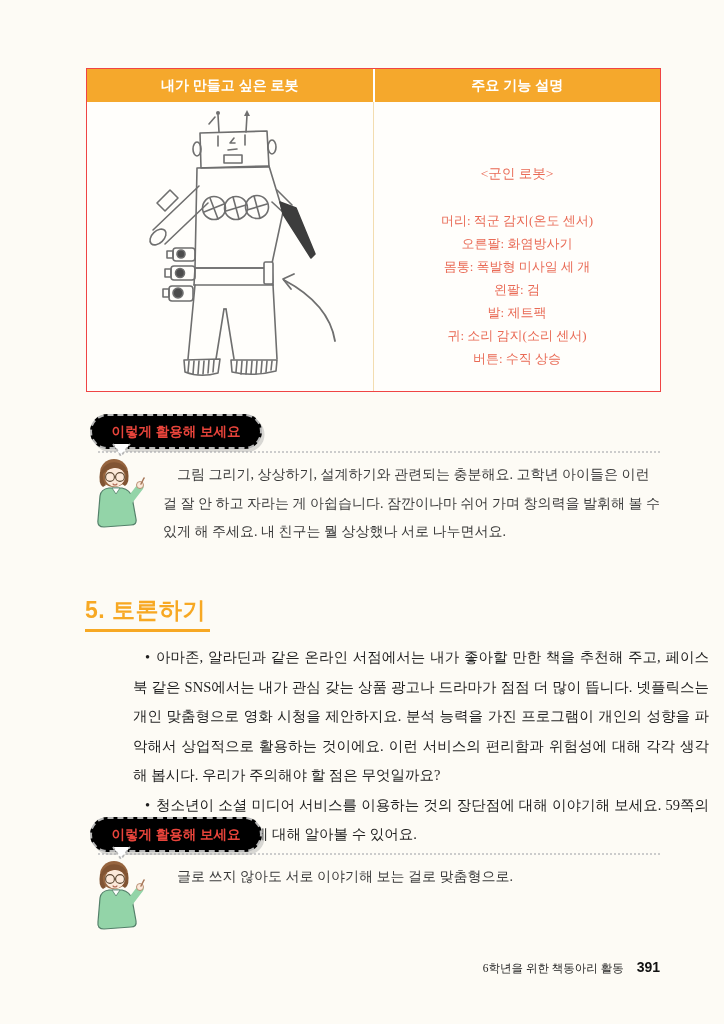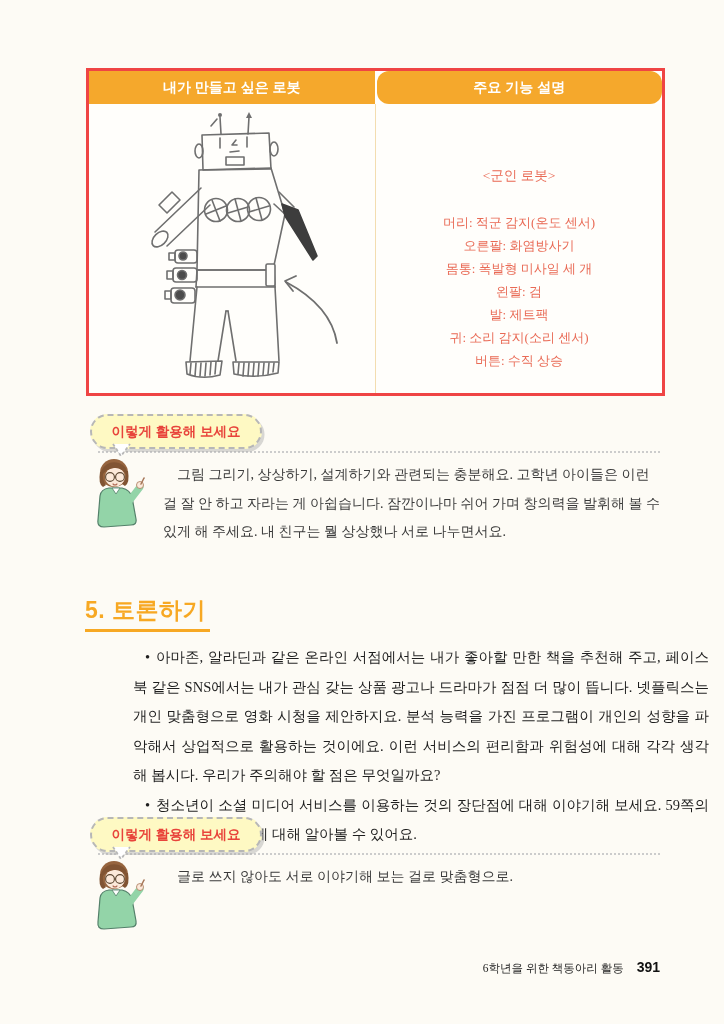--- a/index.html
+++ b/index.html
@@ -4,44 +4,44 @@
 <style>
   html,body{margin:0;padding:0;background:#e9e9e9;}
   .page{
     position:relative;width:724px;height:1024px;margin:0 auto;
     background:#fdfbf5;overflow:hidden;
     font-family:"Liberation Serif","DejaVu Serif",serif;color:#222;
   }
   
   .robot-table{
     position:absolute;left:86px;top:68px;width:573px;
-    border:3px solid #ef4444;background:#fffdf8;
+    border:1px solid #ef4444;background:#fffdf8;
   }
   .thead{display:flex;background:#fff;}
   .th{
     flex:1;background:#f5a82c;color:#fff;text-align:center;
     font-family:"Liberation Sans","DejaVu Sans",sans-serif;
     font-size:14px;font-weight:bold;line-height:33px;height:33px;
   }
-  .th + .th{margin-left:2px;border-radius:12px;}
+  .th + .th{margin-left:2px;}
   .tbody{display:flex;height:289px;background:#fffefb;}
   .td{flex:1;position:relative;}
   .td + .td{border-left:1px solid #f3ddb0;}
   .robot-desc{
     text-align:center;color:#e96a55;
     font-size:13px;line-height:23px;padding-top:60px;
   }
   .robot-desc .title{font-size:13.5px;margin-bottom:24px;}
   
   .sketch{position:absolute;left:0;top:0;}
   
   .tip-rule{position:absolute;left:98px;width:562px;border-top:2px dotted #cccccc;height:0;z-index:1;}
   .bubble{
     position:absolute;left:90px;width:168px;height:31px;z-index:3;
-    background:#fef9c3;border:2px dashed #b7b7b7;border-radius:18px;
+    background:#000000;border:2px dashed #b7b7b7;border-radius:18px;
     box-shadow:2.5px 3px 0 rgba(170,170,170,.45);
     display:flex;align-items:center;justify-content:center;
     font-family:"Liberation Sans","DejaVu Sans",sans-serif;
     font-weight:bold;font-size:13.5px;color:#e8443b;
   }
   .bubble-tail{position:absolute;z-index:4;}
   .teacher{position:absolute;z-index:2;}
   .tip-text{
     position:absolute;left:163px;width:498px;z-index:2;
     font-size:14px;line-height:28.5px;color:#3a3a3a;text-indent:14px;

